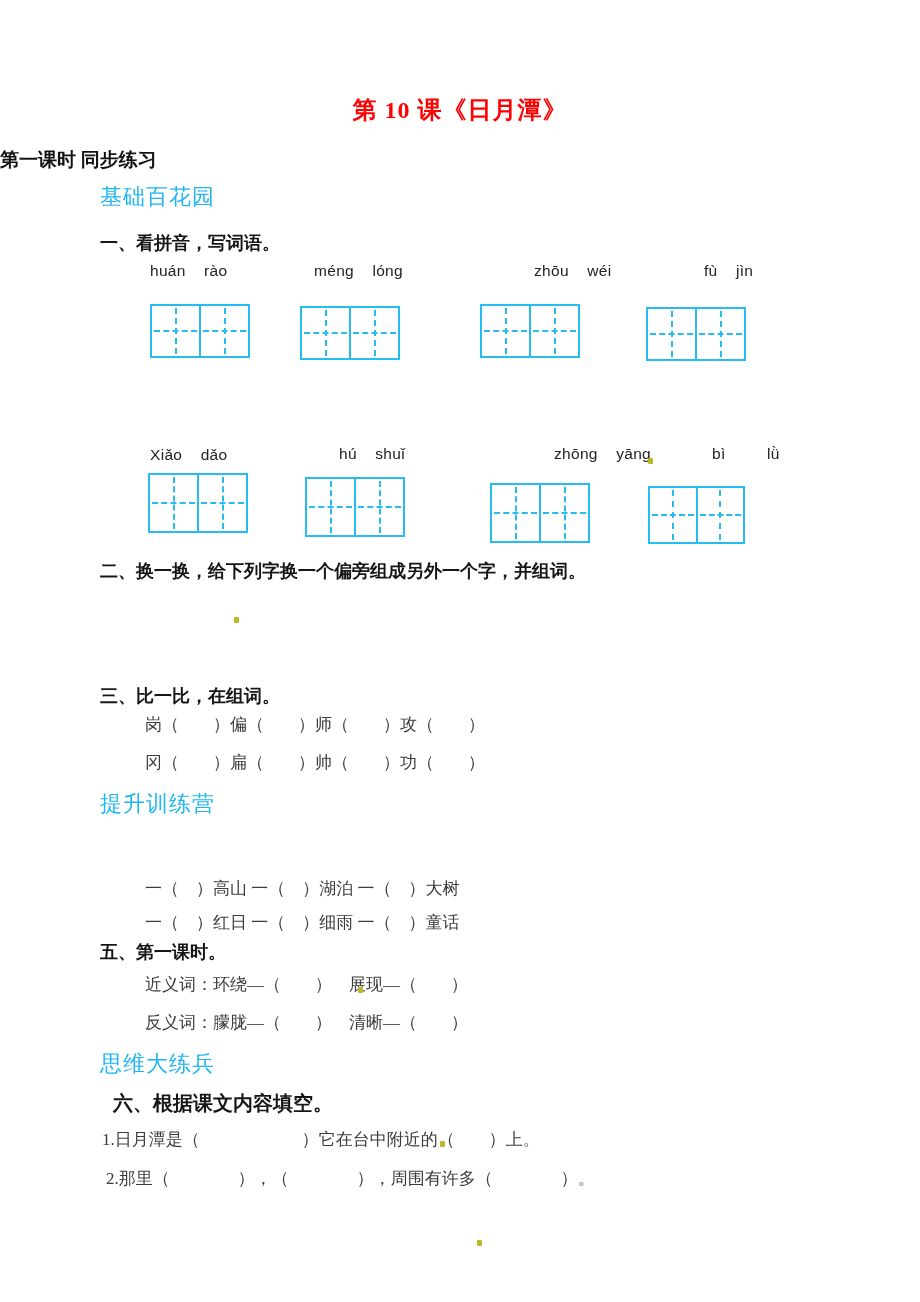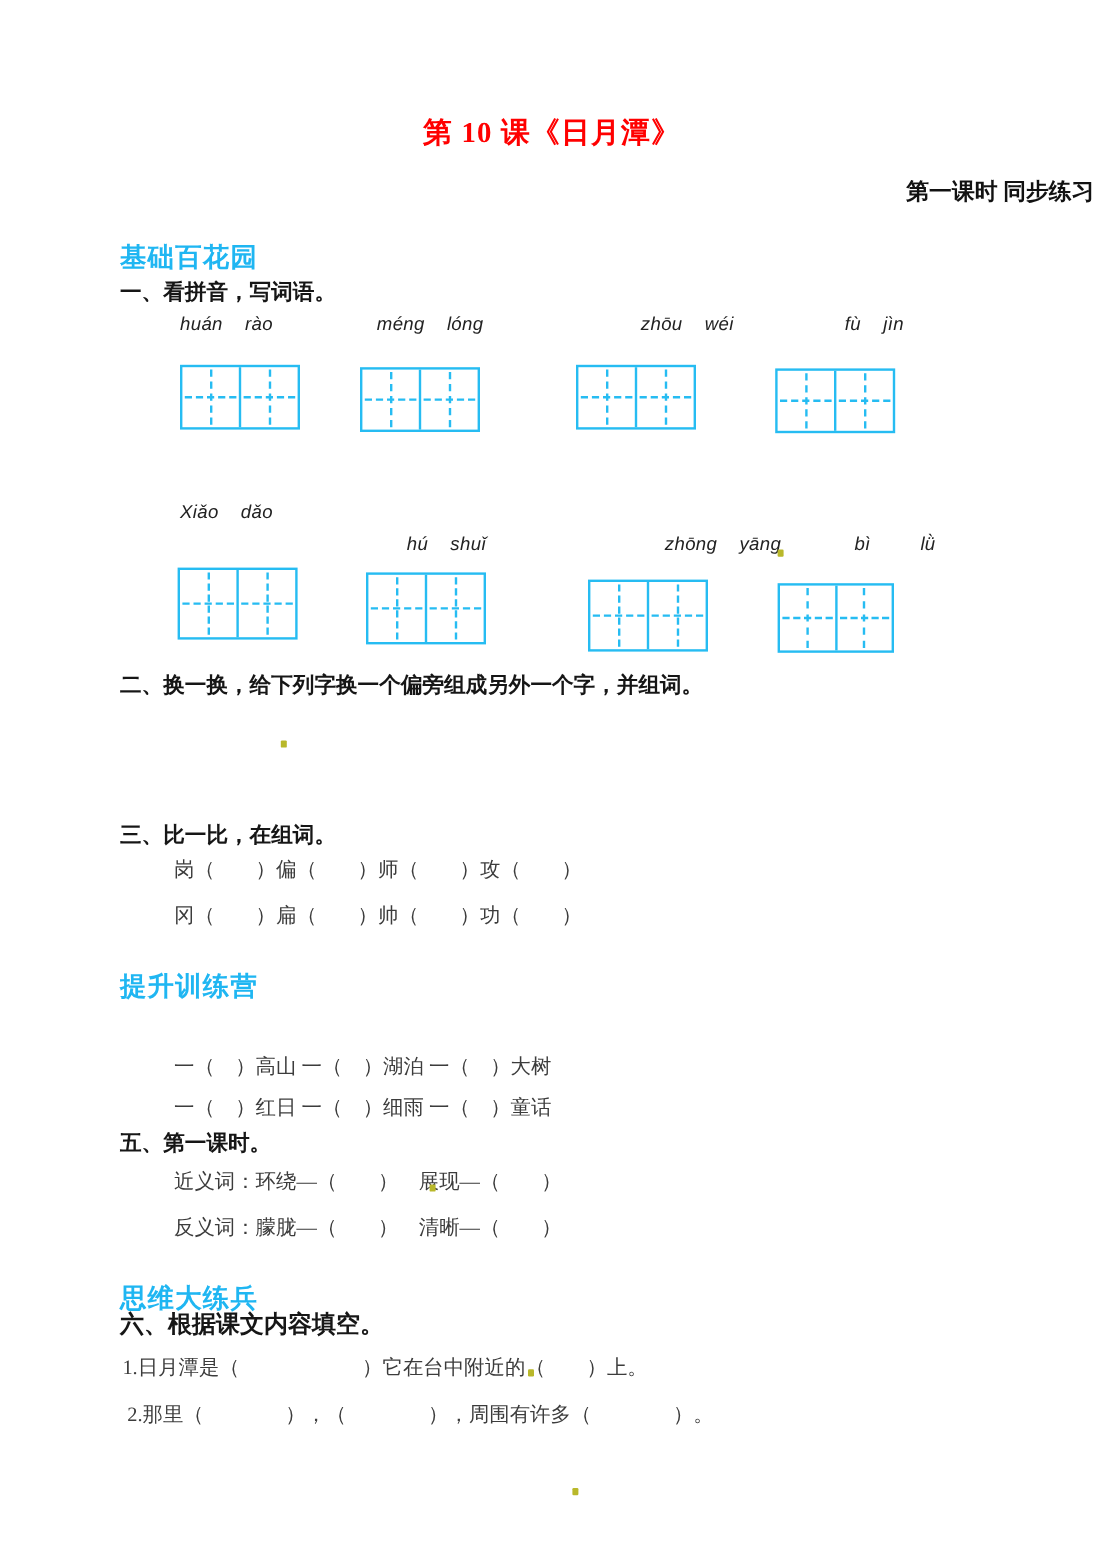--- a/index.html
+++ b/index.html
@@ -7,36 +7,36 @@
     position:relative;width:920px;height:1302px;background:#ffffff;overflow:hidden;
     font-family:"Liberation Serif","DejaVu Serif",serif;
     padding-left:48px;
   }
   .abs{position:absolute;white-space:pre;}
   .title{
     left:0;top:94px;width:920px;text-align:center;
     font-size:24px;font-weight:700;color:#ff0000;letter-spacing:1px;
   }
   .subtitle{
-    left:0;top:147px;width:912px;text-align:right;
+    left:0;top:147px;width:912px;text-align:left;
     font-size:19px;font-weight:700;color:#121212;
   }
   .cyanh{
     left:100px;font-family:"Liberation Sans","DejaVu Sans",sans-serif;
-    font-weight:700;font-size:22px;color:#1fb6f2;letter-spacing:1px;margin-top:18px;
+    font-weight:400;font-size:22px;color:#1fb6f2;letter-spacing:1px;
   }
   .qh{
     left:100px;font-family:"Liberation Sans","DejaVu Sans",sans-serif;
     font-weight:700;font-size:18px;color:#161616;
   }
-  .qh6{font-size:20px;}
+  .qh6{font-size:20px;margin-left:13px;}
   .line{left:145px;font-size:17px;color:#3c3c3c;}
   .pin{
     font-family:"Liberation Sans","DejaVu Sans",sans-serif;
-    font-size:15.5px;color:#222222;letter-spacing:0.3px;font-style:italic;
+    font-size:15.5px;color:#222222;letter-spacing:0.3px;
   }
   .tian{position:absolute;border:2px solid #26bcf2;display:flex;box-sizing:border-box;background:#ffffff;}
   .tcell{flex:1;position:relative;}
   .tcell + .tcell{border-left:2px solid #26bcf2;}
   .tcell::before{
     content:"";position:absolute;left:50%;top:2px;bottom:2px;
     border-left:2px dashed #26bcf2;margin-left:-1px;
   }
   .tcell::after{
     content:"";position:absolute;top:50%;left:2px;right:2px;
@@ -71,21 +71,21 @@
   </div>
   <div class="tian" style="left:480px;top:304px;width:100px;height:54px">
     <div class="tcell"></div>
       <div class="tcell"></div>
   </div>
   <div class="tian" style="left:646px;top:307px;width:100px;height:54px">
     <div class="tcell"></div>
       <div class="tcell"></div>
   </div>
 
-  <span class="abs pin" style="left:150px;top:419px">Xiǎo    dǎo</span>
+  <span class="abs pin" style="left:150px;top:446px">Xiǎo    dǎo</span>
   <span class="abs pin" style="left:339px;top:445px">hú    shuǐ</span>
   <span class="abs pin" style="left:554px;top:445px">zhōng    yāng</span>
   <span class="abs pin" style="left:712px;top:445px">bì         lǜ</span>
 
   <div class="tian" style="left:148px;top:473px;width:100px;height:60px">
     <div class="tcell"></div>
       <div class="tcell"></div>
   </div>
   <div class="tian" style="left:305px;top:477px;width:100px;height:60px">
     <div class="tcell"></div>

